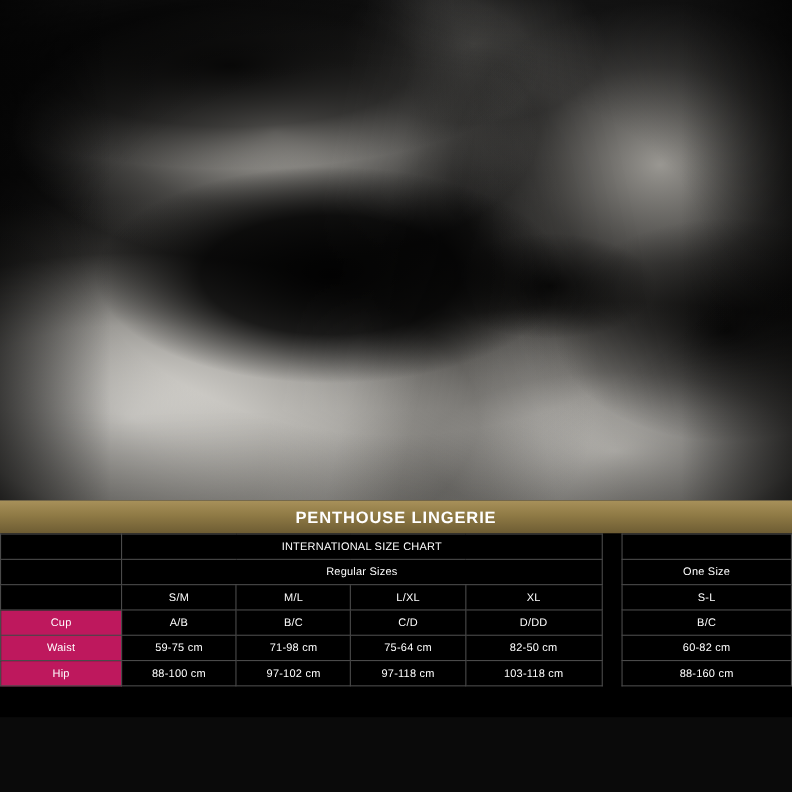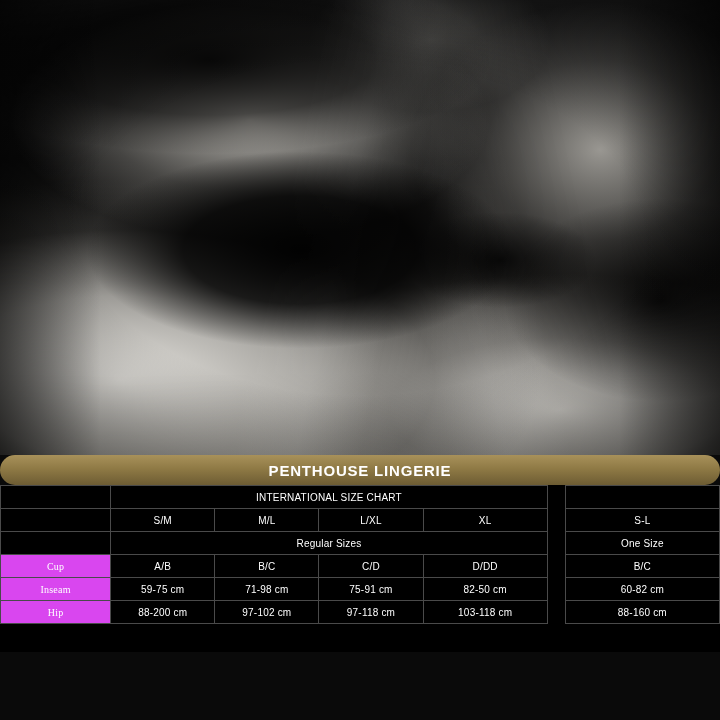--- a/index.html
+++ b/index.html
@@ -68,21 +68,20 @@
   
   .banner {
     position: absolute;
     left: 0; top: 455px;
     width: 720px;
     height: 30px;
     background: linear-gradient(180deg, #a8915a 0%, #8f7a45 45%, #6d5c33 100%);
     display: flex;
     align-items: center;
     justify-content: center;
-    border-radius: 15px;
   }
   .banner .title {
     color: #ffffff;
     font-size: 15px;
     font-weight: bold;
     letter-spacing: 0.8px;
   }
 
   
   .chart {
@@ -110,22 +109,21 @@
     font-size: 10px;
     letter-spacing: 0.2px;
   }
   td.blank { border: none; background: #000; }
   td.rowlabel {
     text-align: left;
     padding-left: 14px;
     font-size: 9.5px;
     font-weight: bold;
     border: none;
-    background: #d946ef;
-    font-family: Liberation Serif, serif;
+    background: #be185d;
   }
   th.section {
     font-weight: bold;
     font-size: 11px;
     letter-spacing: 0.5px;
     height: 24px;
   }
   th.group {
     font-weight: bold;
     font-size: 10.5px;
@@ -168,55 +166,55 @@
       </colgroup>
       <tbody>
         <tr>
           <td class="blank"></td>
           <th class="section" colspan="4">INTERNATIONAL SIZE CHART</th>
           <td class="gapcol"></td>
           <th class="section"></th>
         </tr>
         <tr>
           <td class="blank"></td>
+          <th class="group" colspan="4">Regular Sizes</th>
+          <td class="gapcol"></td>
+          <th class="group">One Size</th>
+        </tr>
+        <tr>
+          <td class="blank"></td>
           <th class="sizehdr">S/M</th>
           <th class="sizehdr">M/L</th>
           <th class="sizehdr">L/XL</th>
           <th class="sizehdr">XL</th>
           <td class="gapcol"></td>
           <th class="sizehdr">S-L</th>
-        </tr>
-        <tr>
-          <td class="blank"></td>
-          <th class="group" colspan="4">Regular Sizes</th>
-          <td class="gapcol"></td>
-          <th class="group">One Size</th>
         </tr>
 
         <tr>
           <td class="rowlabel">Cup</td>
           <td>A/B</td>
           <td>B/C</td>
           <td>C/D</td>
           <td>D/DD</td>
           <td class="gapcol"></td>
           <td>B/C</td>
         </tr>
         <tr>
-          <td class="rowlabel">Inseam</td>
+          <td class="rowlabel">Waist</td>
           <td>59-75 cm</td>
           <td>71-98 cm</td>
-          <td>75-91 cm</td>
+          <td>75-64 cm</td>
           <td>82-50 cm</td>
           <td class="gapcol"></td>
           <td>60-82 cm</td>
         </tr>
         <tr>
           <td class="rowlabel">Hip</td>
-          <td>88-200 cm</td>
+          <td>88-100 cm</td>
           <td>97-102 cm</td>
           <td>97-118 cm</td>
           <td>103-118 cm</td>
           <td class="gapcol"></td>
           <td>88-160 cm</td>
         </tr>
       </tbody>
     </table>
   </div>
 

